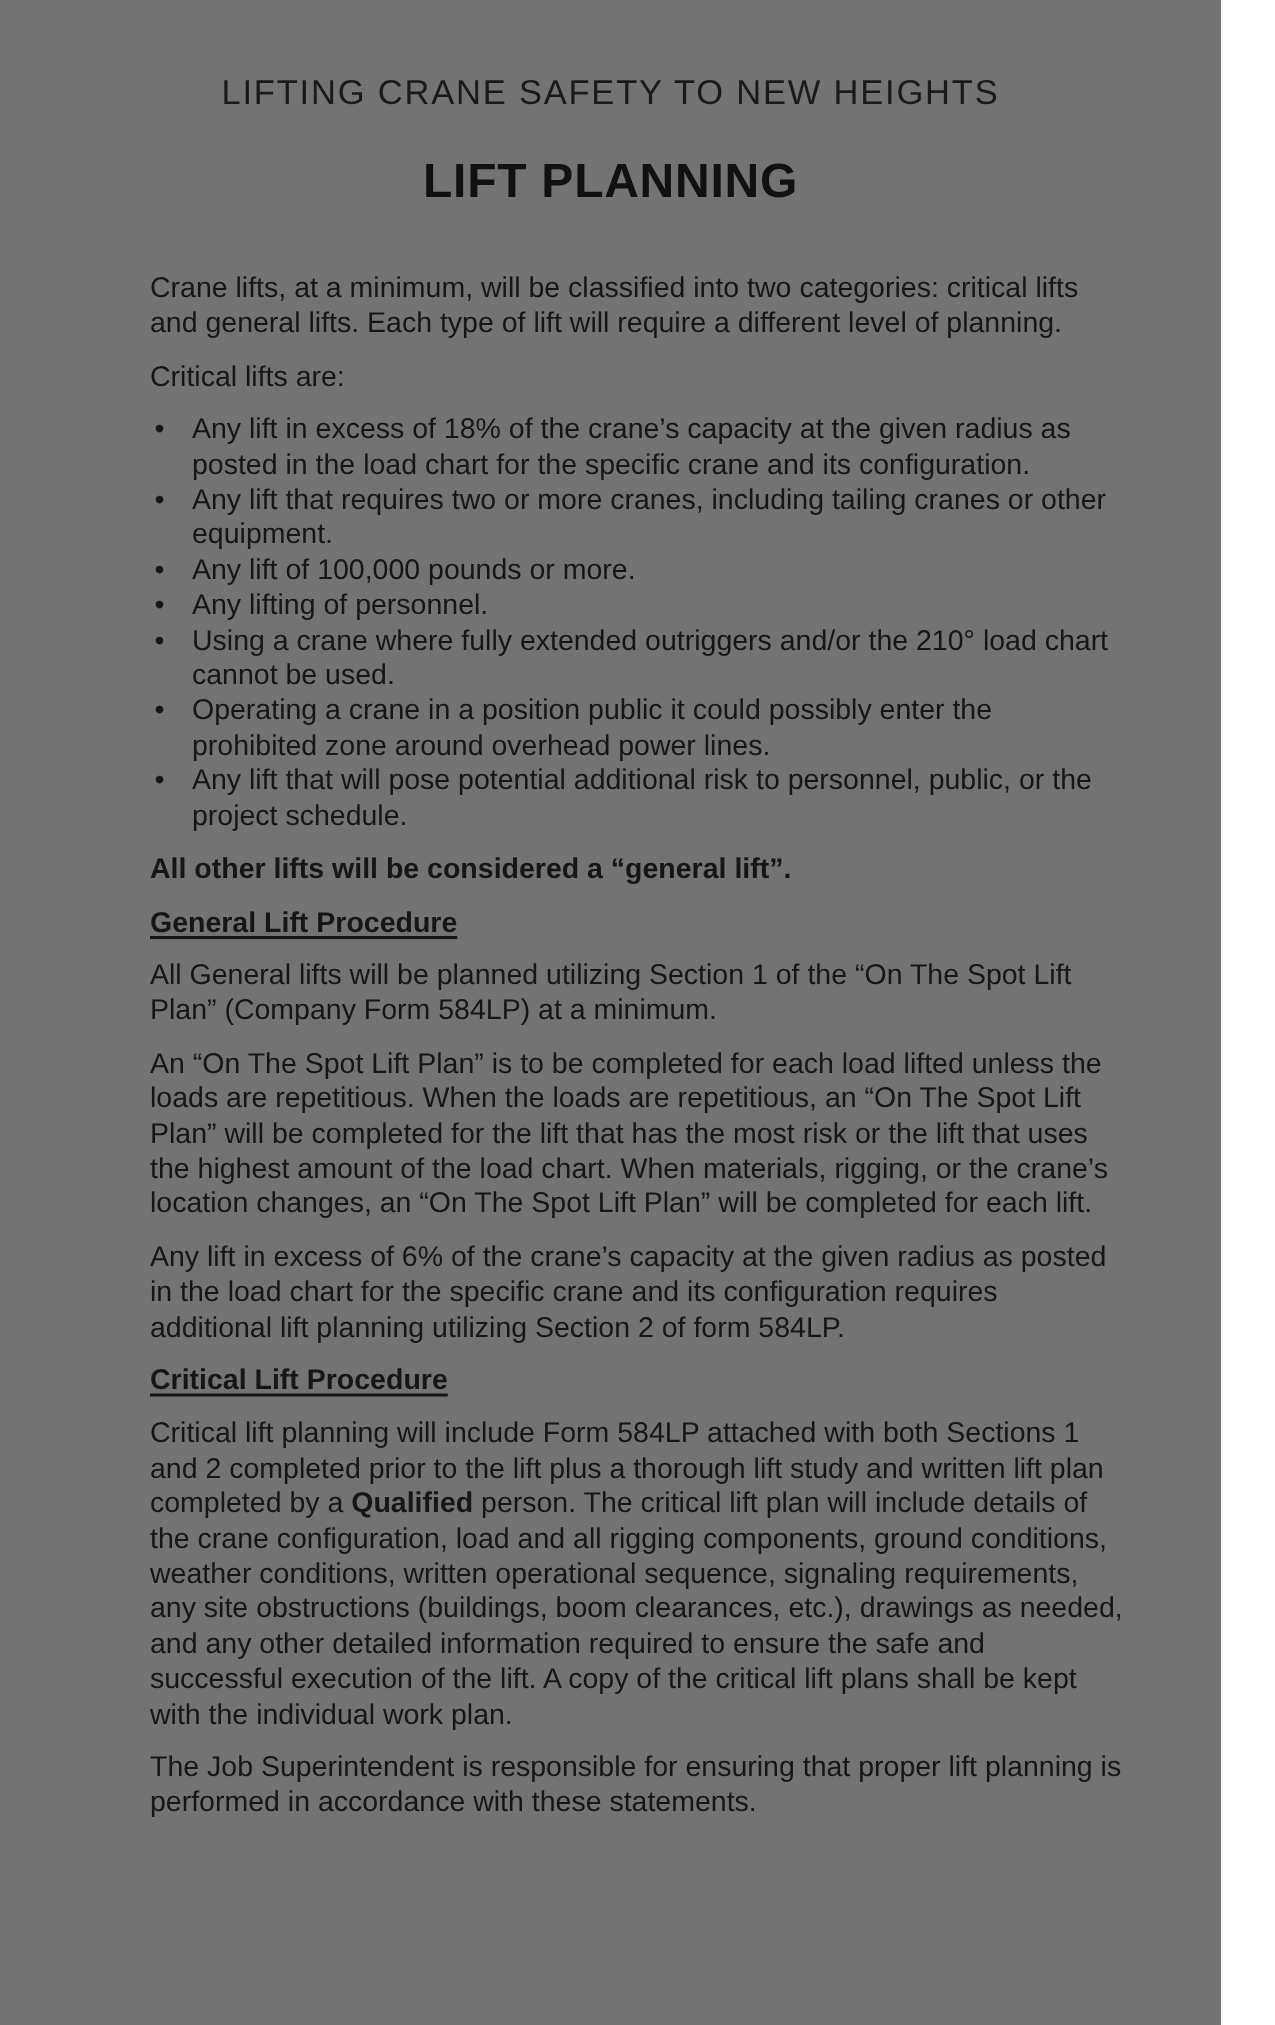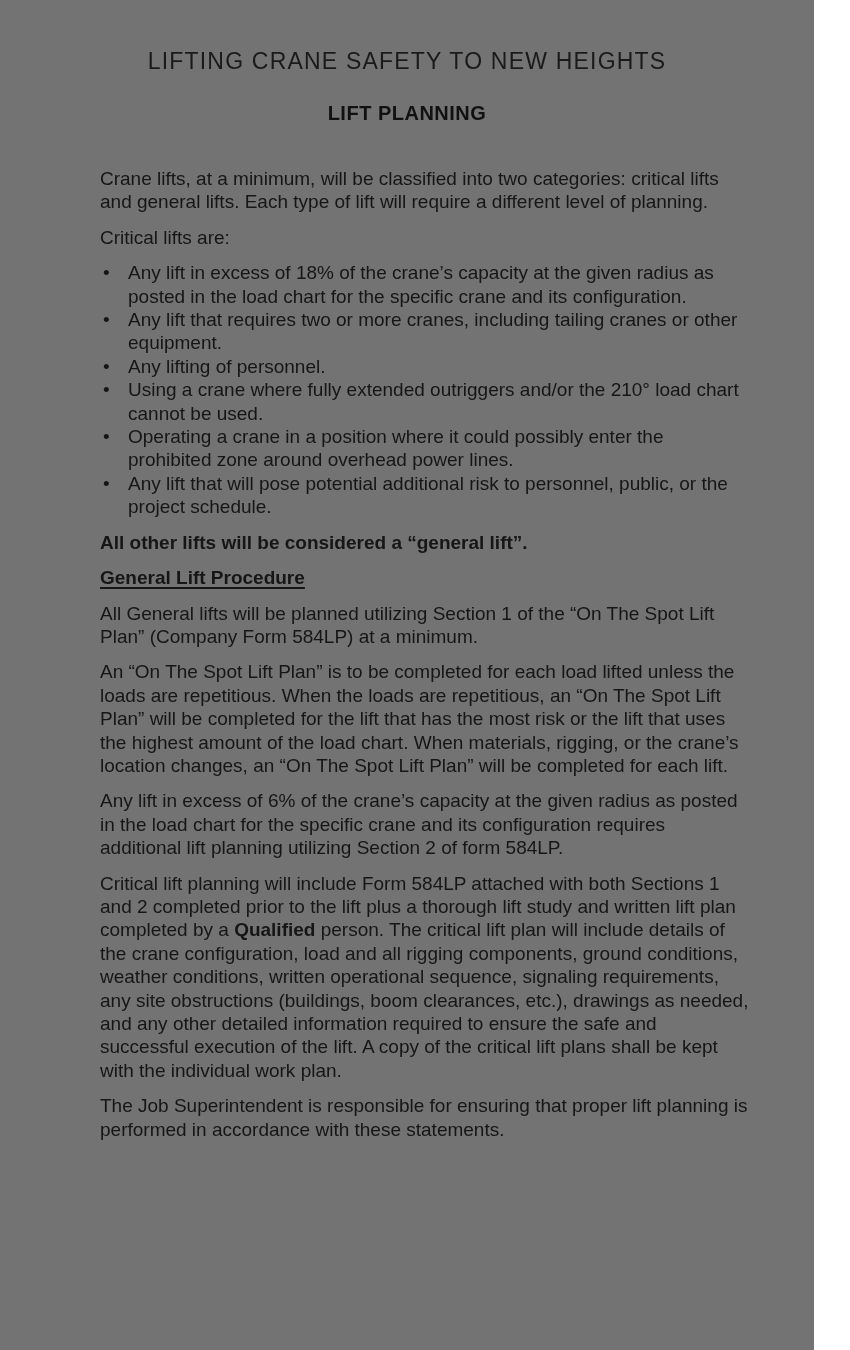--- a/index.html
+++ b/index.html
@@ -16,21 +16,21 @@
     margin-top: 48px;
     text-align: center;
     font-size: 23px;
     font-weight: 400;
     letter-spacing: 1.2px;
     color: #1a1a1a;
   }
   .doc-title {
     margin-top: 27px;
     text-align: center;
-    font-size: 20px;
+    font-size: 32px;
     font-weight: 700;
     letter-spacing: 0.5px;
     color: #111111;
   }
   .content {
     margin: 42px 100px 0 100px;
     width: 650px;
     font-size: 19px;
     line-height: 23.4px;
   }
@@ -72,37 +72,41 @@
 
   <div class="content">
 
     <p>Crane lifts, at a minimum, will be classified into two categories: critical lifts and general lifts. Each type of lift will require a different level of planning.</p>
 
     <p>Critical lifts are:</p>
 
     <ul class="bullet-list">
       <li>Any lift in excess of 18% of the crane’s capacity at the given radius as posted in the load chart for the specific crane and its configuration.</li>
       <li>Any lift that requires two or more cranes, including tailing cranes or other equipment.</li>
+      <li>Any lift of 100,000 pounds or more.</li>
       <li>Any lifting of personnel.</li>
       <li>Using a crane where fully extended outriggers and/or the 210° load chart cannot be used.</li>
-      <li>Operating a crane in a position where it could possibly enter the prohibited zone around overhead power lines.</li>
+      <li>Operating a crane in a position public it could possibly enter the prohibited zone around overhead power lines.</li>
       <li>Any lift that will pose potential additional risk to personnel, public, or the project schedule.</li>
     </ul>
 
     <p class="bold-note">All other lifts will be considered a “general lift”.</p>
 
     <p class="section-heading">
       <span>General Lift Procedure</span>
     </p>
 
     <p>All General lifts will be planned utilizing Section 1 of the “On The Spot Lift Plan” (Company Form 584LP) at a minimum.</p>
 
     <p>An “On The Spot Lift Plan” is to be completed for each load lifted unless the loads are repetitious. When the loads are repetitious, an “On The Spot Lift Plan” will be completed for the lift that has the most risk or the lift that uses the highest amount of the load chart. When materials, rigging, or the crane’s location changes, an “On The Spot Lift Plan” will be completed for each lift.</p>
 
     <p>Any lift in excess of 6% of the crane’s capacity at the given radius as posted in the load chart for the specific crane and its configuration requires additional lift planning utilizing Section 2 of form 584LP.</p>
 
+    <p class="section-heading">
+      <span>Critical Lift Procedure</span>
+    </p>
 
     <p><span>Critical lift planning will include Form 584LP attached with both Sections 1 and 2 completed prior to the lift plus a thorough lift study and written lift plan completed by a </span><span class="inline-bold">Qualified</span><span> person. The critical lift plan will include details of the crane configuration, load and all rigging components, ground conditions, weather conditions, written operational sequence, signaling requirements, any site obstructions (buildings, boom clearances, etc.), drawings as needed, and any other detailed information required to ensure the safe and successful execution of the lift. A copy of the critical lift plans shall be kept with the individual work plan.</span></p>
 
     <p>The Job Superintendent is responsible for ensuring that proper lift planning is performed in accordance with these statements.</p>
 
   </div>
 </div>
 
 </body></html>

